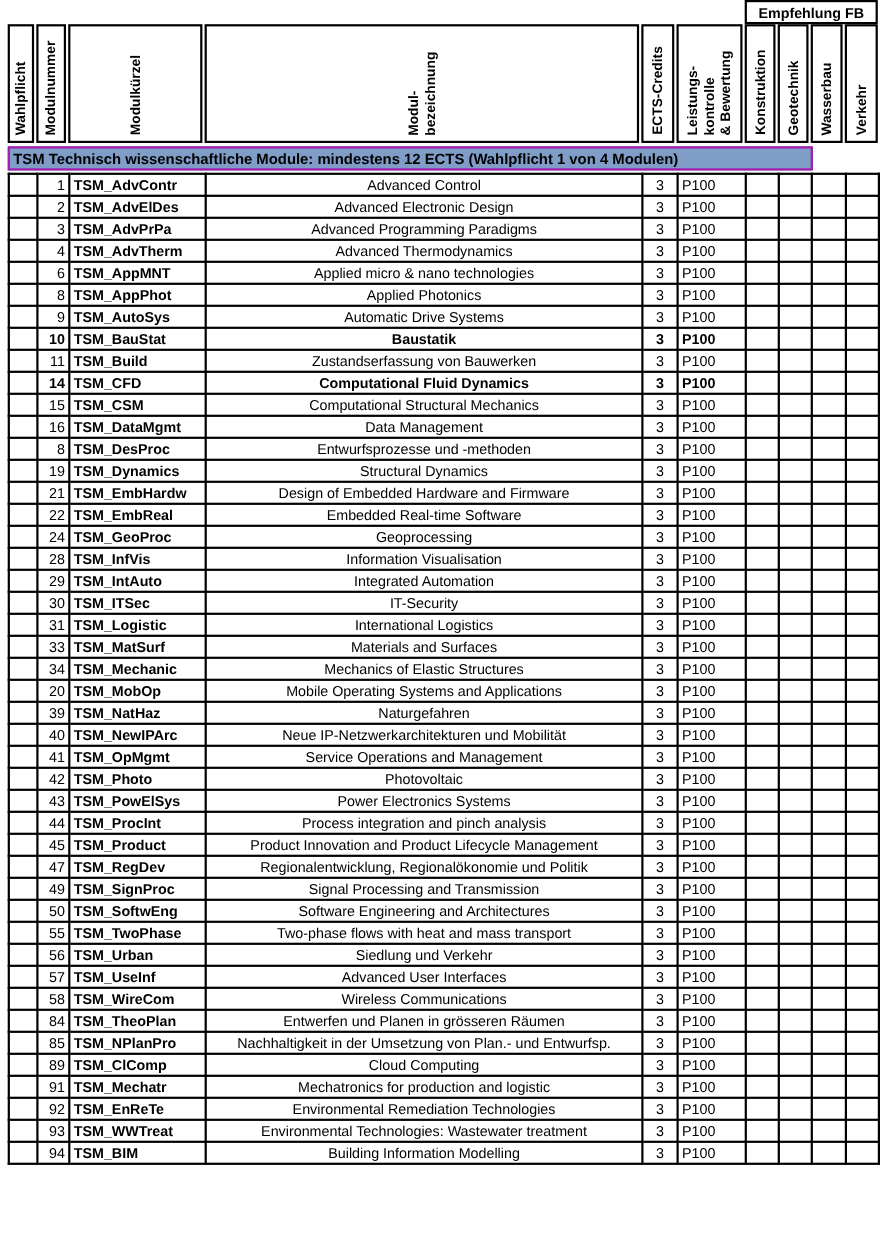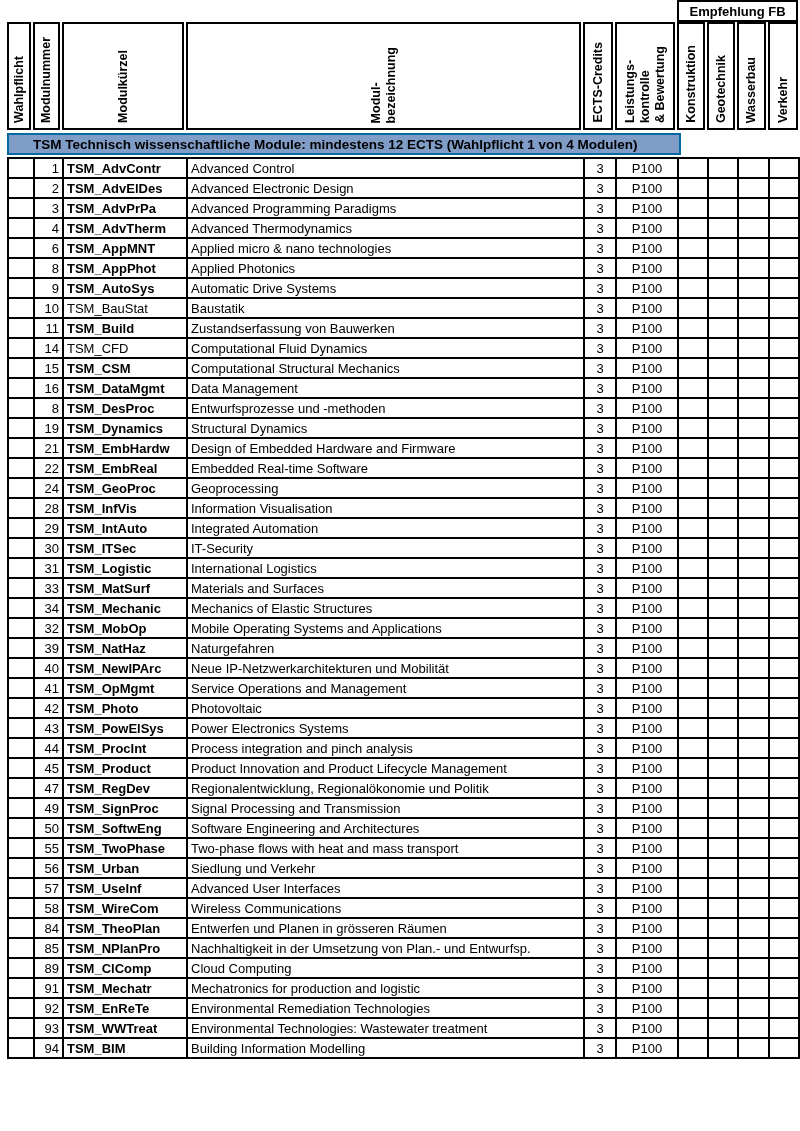--- a/index.html
+++ b/index.html
@@ -37,45 +37,45 @@
   .fb-group{display:flex;flex-direction:column;margin-top:44px;}
   .fb-label{
     box-sizing:border-box;border:2px solid #000;height:22px;
     display:flex;align-items:center;justify-content:center;
     font-weight:bold;font-size:13px;
   }
   .fb-cols{display:flex;gap:2px;}
 
   
   .banner{
-    box-sizing:border-box;margin-top:3px;width:674px;height:22px;
-    border:2px solid #0369a1;background:var(--accent,#7f9dc7);
-    display:flex;align-items:center;padding-left:24px;
+    box-sizing:border-box;margin-top:3px;width:732px;height:22px;
+    border:2px solid #a21caf;background:var(--accent,#7f9dc7);
+    display:flex;align-items:center;padding-left:3px;
     font-weight:bold;font-size:13.5px;
   }
 
   
   table.modules{
     border-collapse:collapse;table-layout:fixed;margin-top:2px;
     width:791px;
   }
   table.modules td{
     box-sizing:border-box;border:2px solid #000;
     height:20px;font-size:13px;padding:0 3px;
     overflow:hidden;white-space:nowrap;background:#fff;
   }
   td.c-wp{padding:0;}
   td.c-num{text-align:right;padding-right:4px;}
   td.c-code{text-align:left;padding-left:4px;font-weight:bold;}
-  td.c-name{text-align:left;padding-left:4px;}
+  td.c-name{text-align:center;padding-left:4px;}
   td.c-ects{text-align:center;}
-  td.c-lk{text-align:center;}
+  td.c-lk{text-align:left;}
   td.c-rec{padding:0;}
   td.blue{background:var(--accent,#7f9dc7);}
-  tr.bold td{font-weight:normal;}
+  tr.bold td{font-weight:bold;}
 </style>
 </head>
 <body>
 
 <div class="sheet">
 
   <div class="header-row">
     <div class="vcell w-wp">
       <div class="vtext">Wahlpflicht</div>
     </div>
@@ -405,21 +405,21 @@
           <td class="c-name">Mechanics of Elastic Structures</td>
           <td class="c-ects">3</td>
           <td class="c-lk">P100</td>
           <td class="c-rec blue"></td>
           <td class="c-rec blue"></td>
           <td class="c-rec"></td>
           <td class="c-rec"></td>
         </tr>
         <tr>
           <td class="c-wp"></td>
-          <td class="c-num">32</td>
+          <td class="c-num">20</td>
           <td class="c-code">TSM_MobOp</td>
           <td class="c-name">Mobile Operating Systems and Applications</td>
           <td class="c-ects">3</td>
           <td class="c-lk">P100</td>
           <td class="c-rec"></td>
           <td class="c-rec"></td>
           <td class="c-rec"></td>
           <td class="c-rec blue"></td>
         </tr>
         <tr>

